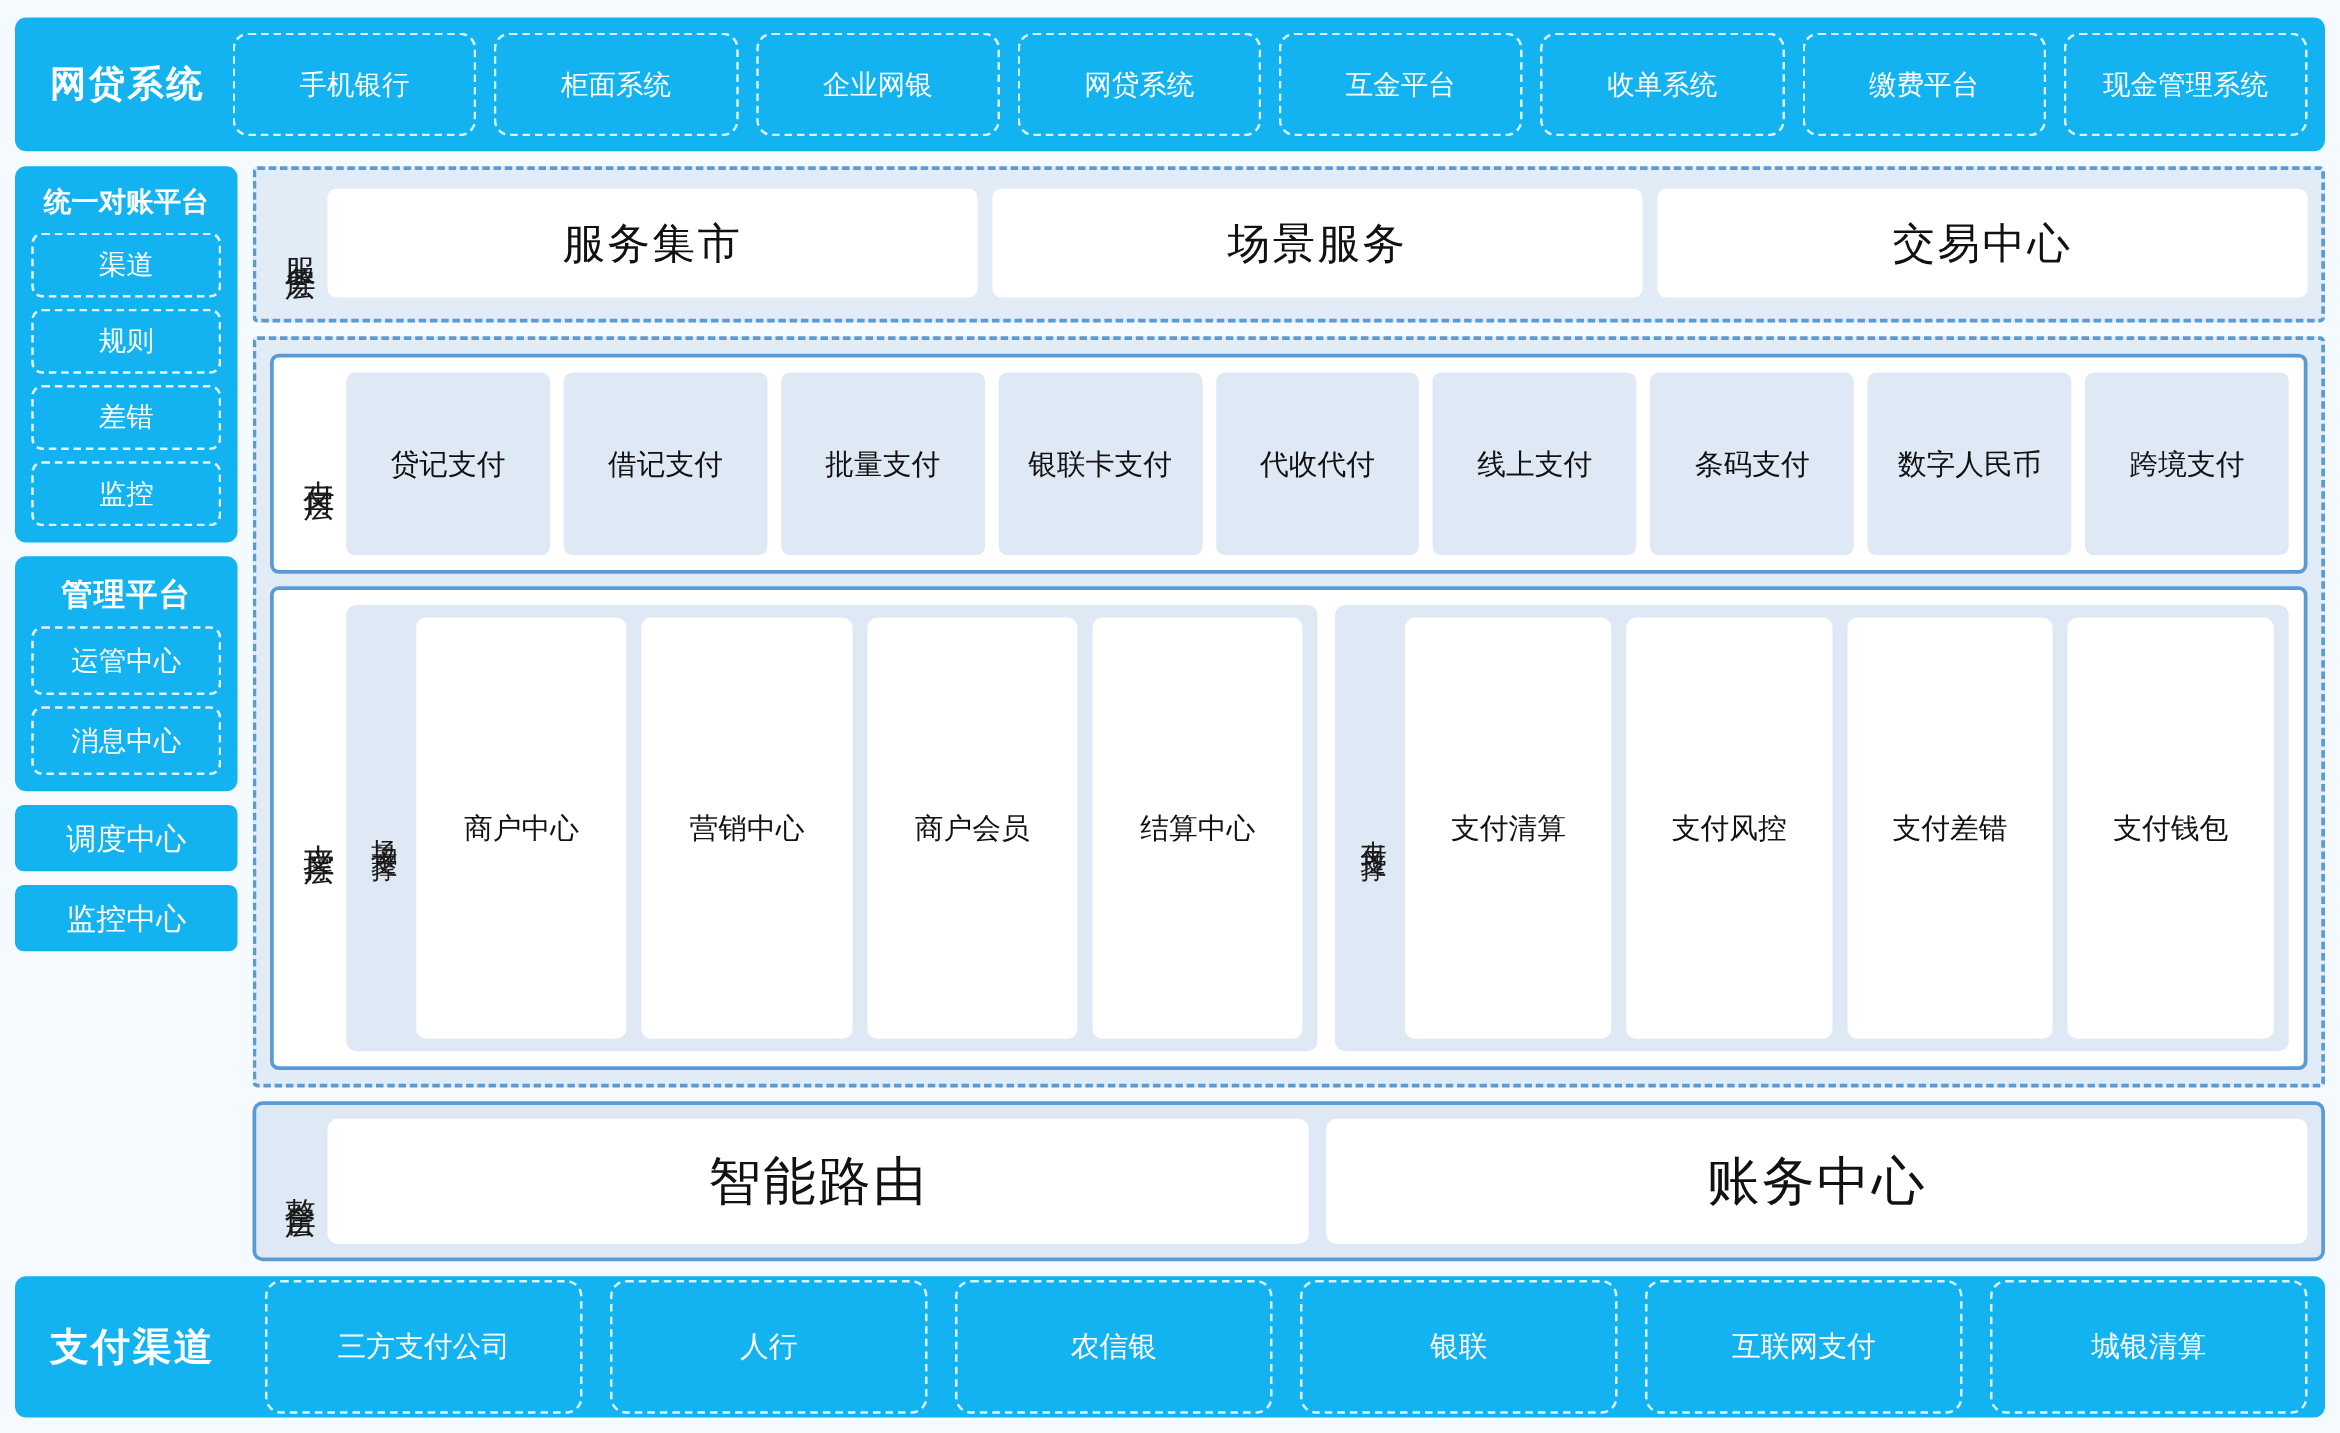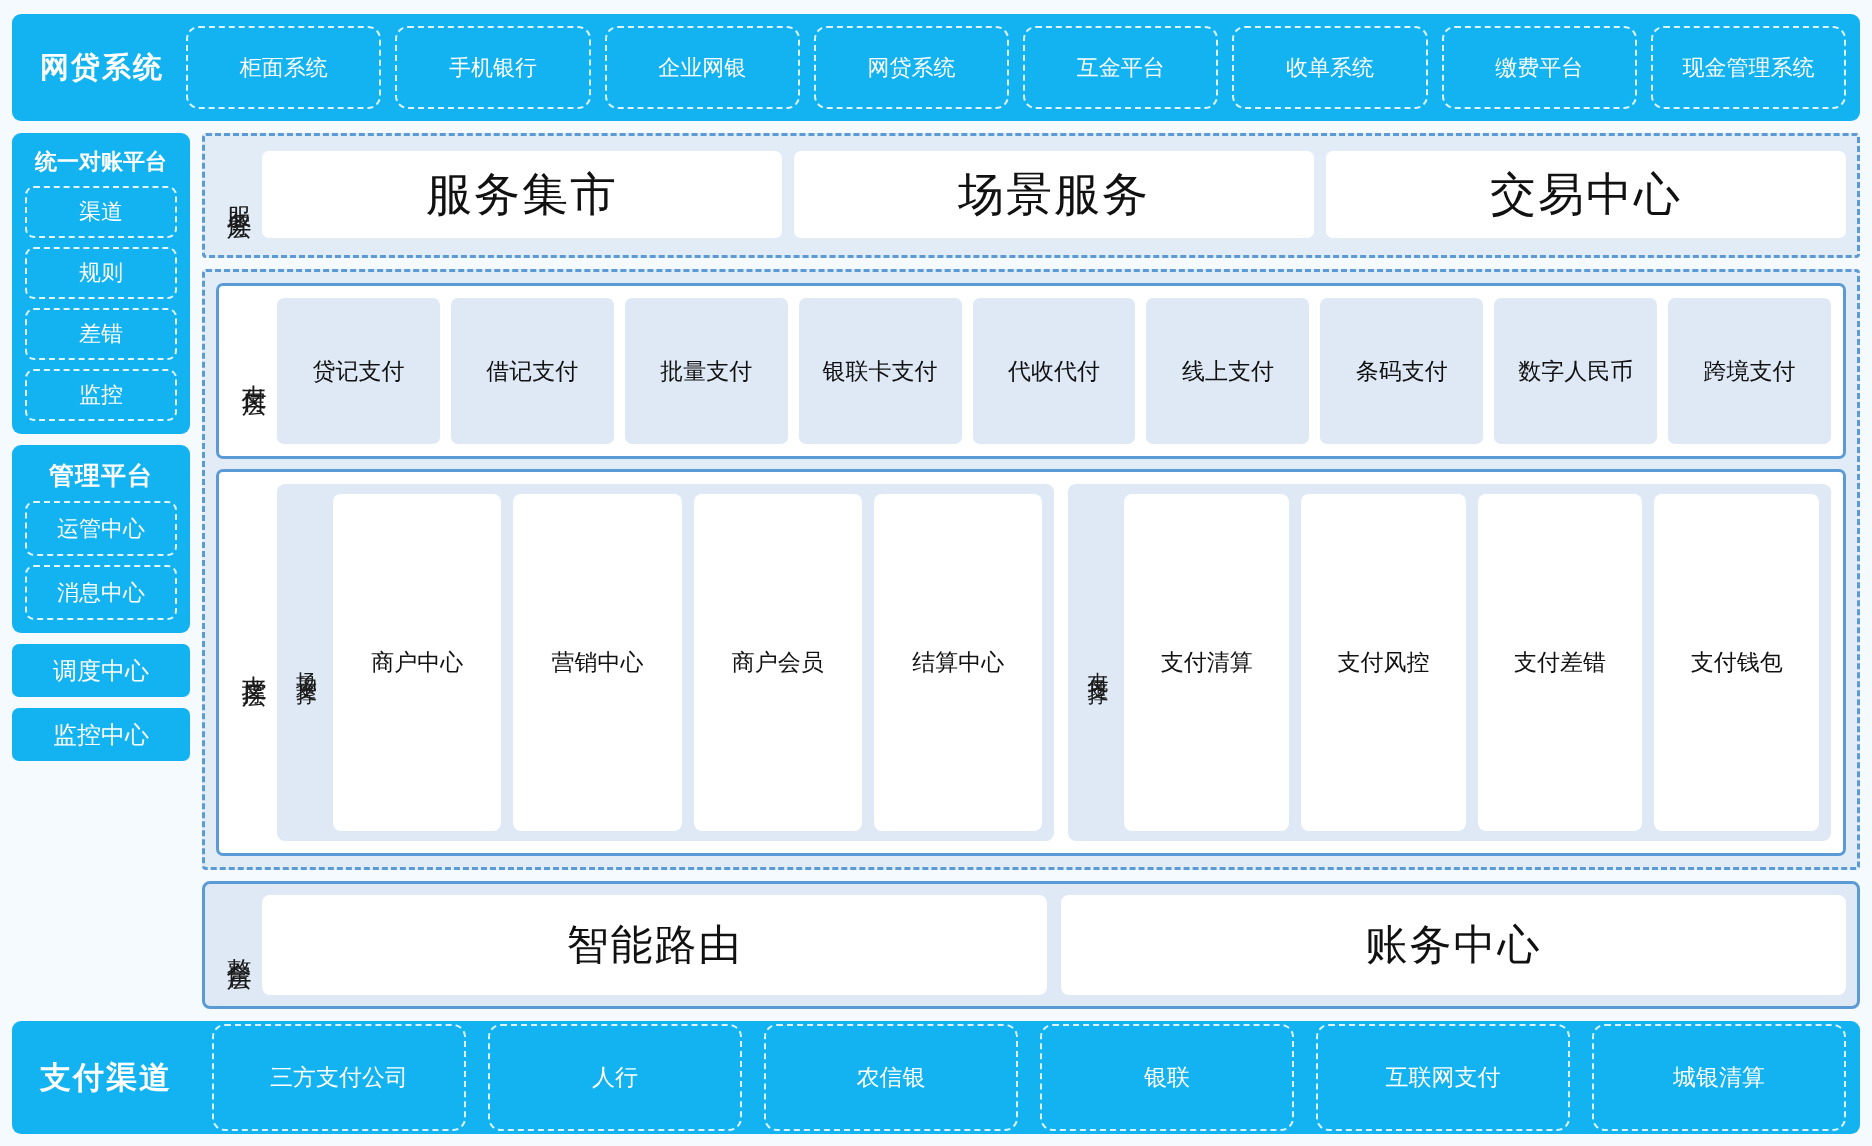--- a/index.html
+++ b/index.html
@@ -195,21 +195,21 @@
     flex: 1 1 auto;
   }
   .service-card {
     flex: 1 1 0;
     background: #ffffff;
     border-radius: 7px;
     height: 87px;
     display: flex;
     align-items: center;
     justify-content: center;
-    font-size: 46px;
+    font-size: 34px;
     color: #111111;
     letter-spacing: 2px;
     white-space: nowrap;
   }
 
   
   .panel {
     background: #ffffff;
     border: 3px solid #5b9bd5;
     border-radius: 7px;
@@ -306,22 +306,22 @@
   }
 </style>
 </head>
 <body>
 
 <div class="page">
 
   <div class="band" id="external-band">
     <div class="band-title">网贷系统</div>
     <div class="band-items">
+      <div class="band-chip">手机银行</div>
       <div class="band-chip">柜面系统</div>
-      <div class="band-chip">手机银行</div>
       <div class="band-chip">企业网银</div>
       <div class="band-chip">网贷系统</div>
       <div class="band-chip">互金平台</div>
       <div class="band-chip">收单系统</div>
       <div class="band-chip">缴费平台</div>
       <div class="band-chip">现金管理系统</div>
     </div>
   </div>
 
   <div class="middle">

